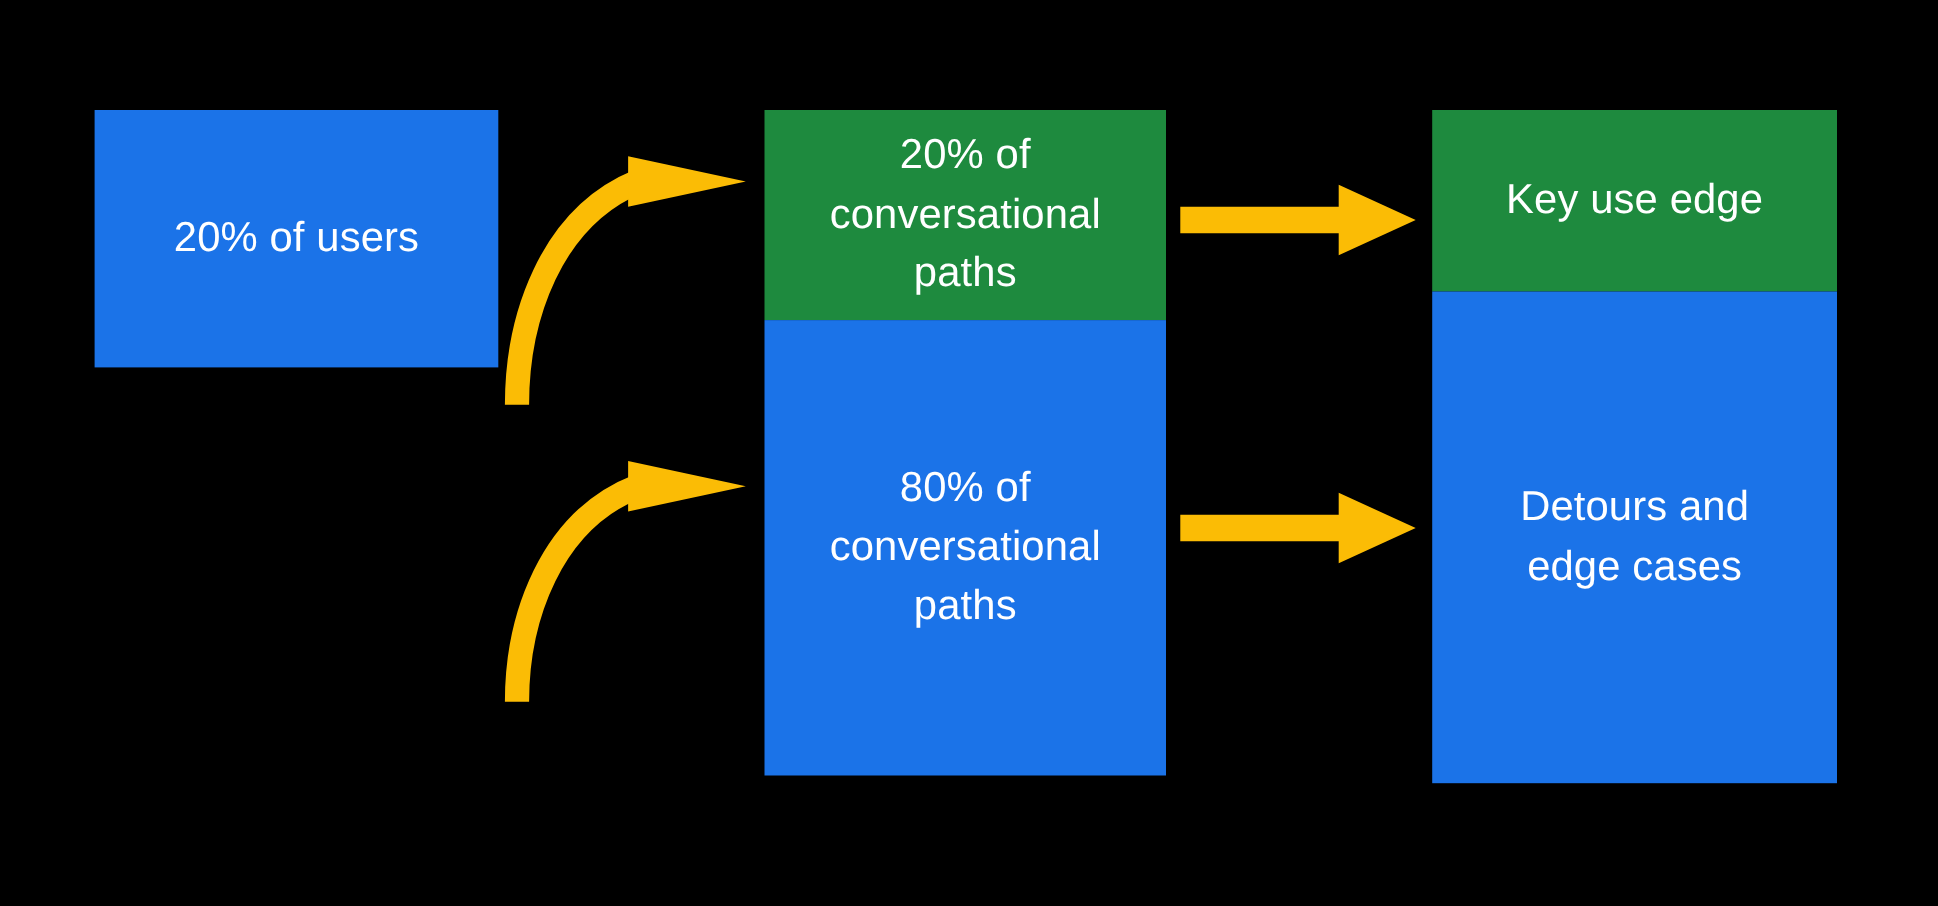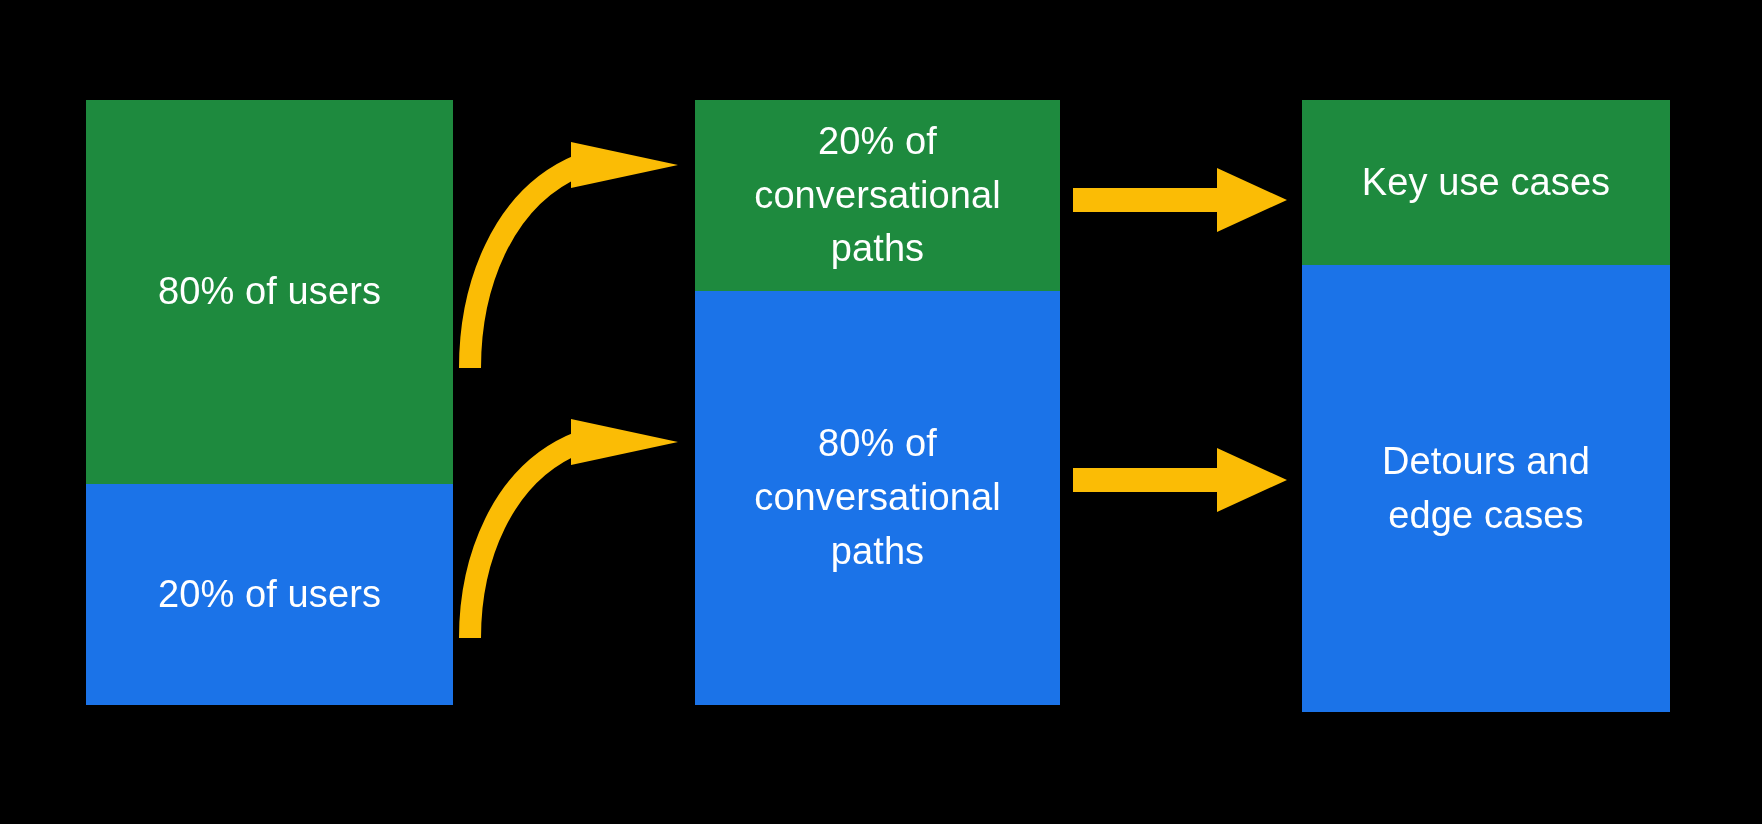--- a/index.html
+++ b/index.html
@@ -75,44 +75,41 @@
   #arrow-curve-bottom { left: 440px;  top: 415px; width: 260px; height: 225px; }
   #arrow-straight-top    { left: 1065px; top: 165px; width: 230px; height: 70px; }
   #arrow-straight-bottom { left: 1065px; top: 445px; width: 230px; height: 70px; }
 </style>
 </head>
 <body>
 
 <div id="stage">
 
   <div class="column" id="col-users">
-    <div class="segment seg-green">
-      <span class="seg-label">80% of users</span>
-    </div>
     <div class="segment seg-blue">
       <span class="seg-label">20% of users</span>
     </div>
   </div>
 
   <div class="column" id="col-paths">
     <div class="segment seg-green">
       <span class="seg-label">20% of
 conversational
 paths</span>
     </div>
     <div class="segment seg-blue">
       <span class="seg-label">80% of
 conversational
 paths</span>
     </div>
   </div>
 
   <div class="column" id="col-cases">
     <div class="segment seg-green">
-      <span class="seg-label">Key use cases</span>
+      <span class="seg-label">Key use edge</span>
     </div>
     <div class="segment seg-blue">
       <span class="seg-label">Detours and
 edge cases</span>
     </div>
   </div>
 
   <svg class="arrow-svg" id="arrow-curve-top" viewBox="0 0 260 230">
     <path d="M 30 228
              C 30 150, 60 58, 140 25

